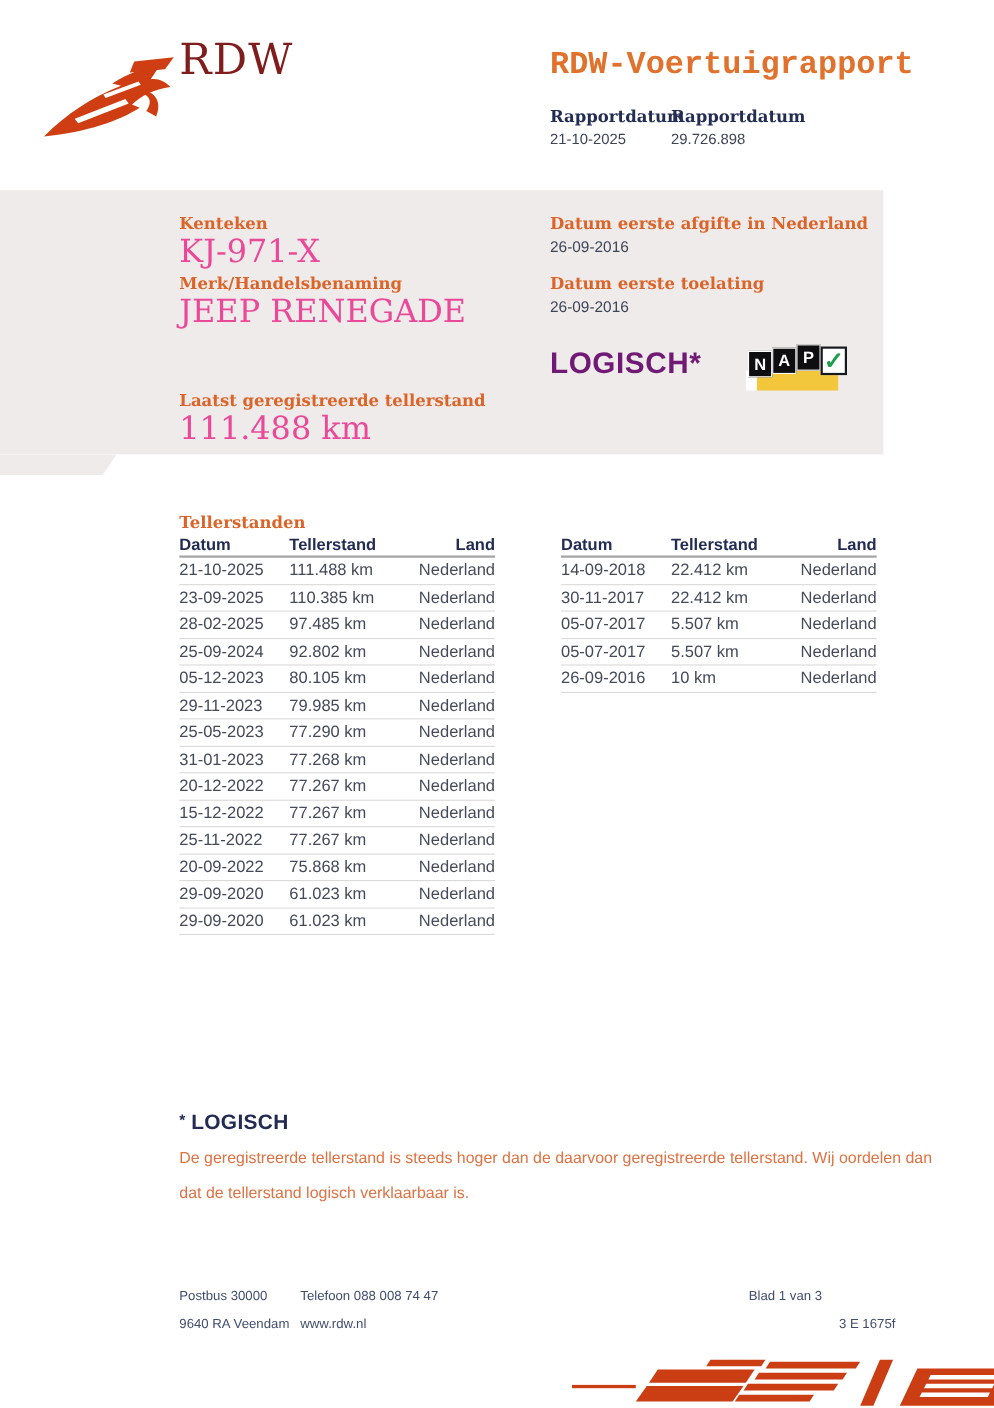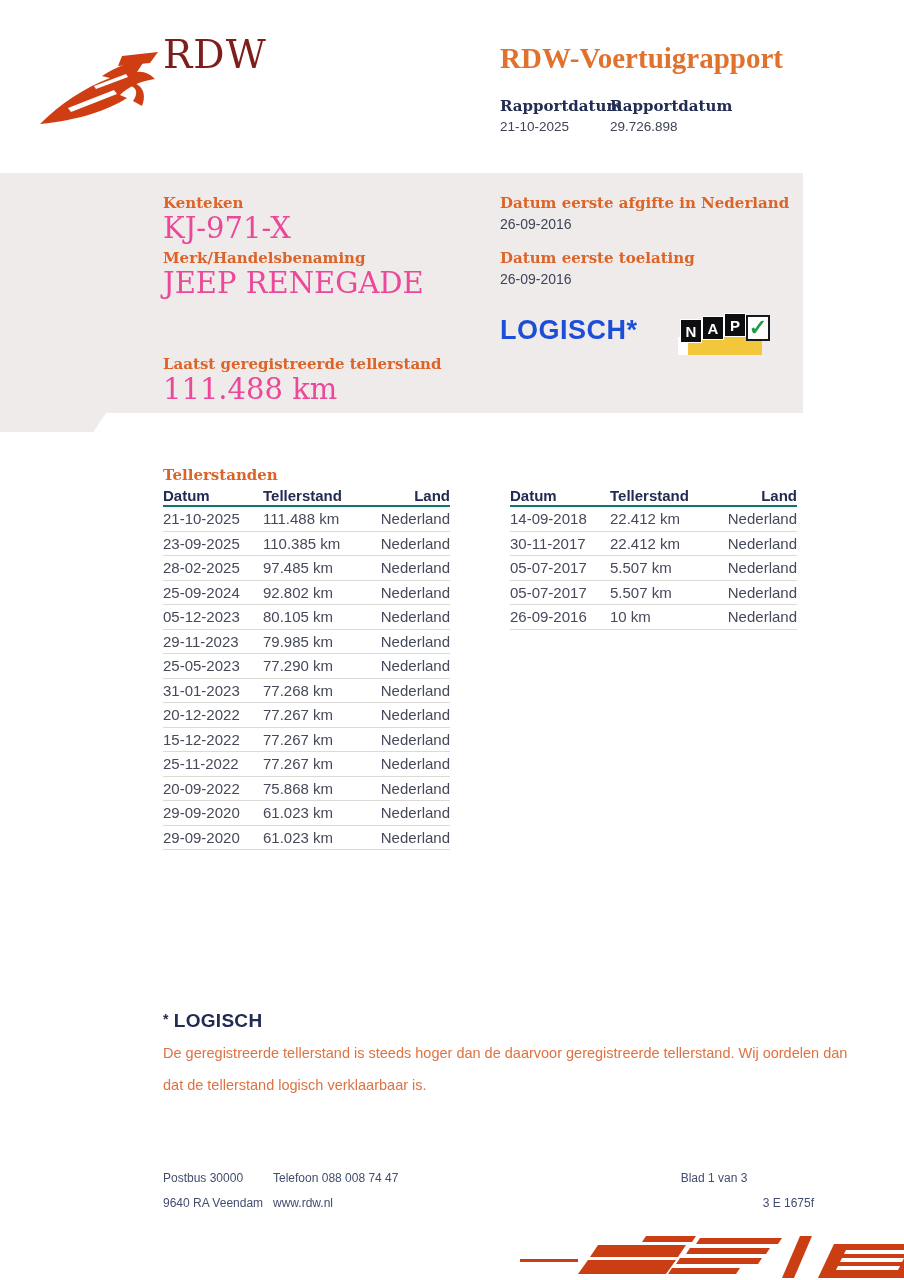--- a/index.html
+++ b/index.html
@@ -10,38 +10,38 @@
     font-family:"Liberation Sans", sans-serif;
     overflow:hidden;
     color:#454952;
   }
   .abs { position:absolute; }
 
   
   .logo-svg { left:34px; top:50px; width:128px; height:82px; }
   .wordmark { left:163px; top:32px; font-family:"DejaVu Serif", serif;
               font-size:39px; color:#7f1d1d; letter-spacing:1px; }
-  .doc-title { left:500px; top:42px; font-family:Liberation Serif, serif;
+  .doc-title { left:500px; top:42px; font-family:Liberation Mono, monospace;
                font-size:29px; font-weight:bold; color:#E0722E; }
   .meta-label { font-family:"DejaVu Serif", serif; font-weight:bold;
                 font-size:15px; color:#232C52; }
   .meta-value { font-size:13.5px; color:#3E4456; }
   .ml-1 { left:500px; top:97px; } .ml-2 { left:610px; top:97px; }
   .mv-1 { left:500px; top:119px; } .mv-2 { left:610px; top:119px; }
 
   
   .panel { left:0; top:173px; width:803px; height:240px; background:#EEEBEA; }
   .panel-tab { left:0; top:413px; width:106px; height:19px; background:#EEEBEA;
                clip-path:polygon(0 0,100% 0,88% 100%,0 100%); }
   .field-label { font-family:"DejaVu Serif", serif; font-weight:bold;
                  font-size:15px; color:#DD6428; }
   .big-value { font-family:"DejaVu Serif", serif; font-size:29px; color:#ec4899; }
   .small-value { font-size:14px; color:#3E4456; }
   .verdict { left:500px; top:313px; font-weight:bold; font-size:27px;
-             color:#1d4ed8; line-height:35px; letter-spacing:.5px; }
+             color:#701a75; line-height:35px; letter-spacing:.5px; }
 
   
   .nap { left:678px; top:310px; width:96px; height:46px; }
   .nap-yellow { position:absolute; left:10px; top:19px; width:74px; height:26px;
                 background:#F3C73B; }
   .nap-notch { position:absolute; left:0px; top:27px; width:10px; height:18px;
                background:#ffffff; }
   .nap-box { position:absolute; width:22px; height:24px; background:#0E0E10;
              color:#ffffff; font-weight:bold; font-size:15px;
              display:flex; align-items:center; justify-content:center;
@@ -53,21 +53,21 @@
                background:#ffffff; border:2px solid #15181D;
                display:flex; align-items:center; justify-content:center;
                color:#1D9E4B; font-size:22px; font-weight:bold; line-height:1; }
 
   
   .section-title { left:163px; top:466px; font-family:"DejaVu Serif", serif;
                    font-weight:bold; font-size:15px; color:#DD6428;text-align:right; }
   .mtable { top:487px; width:287px; font-size:15px; color:#45495A; }
   .mtable.tleft { left:163px; } .mtable.tright { left:510px; }
   .thead { display:flex; font-weight:bold; color:#222B52; height:20px;
-           border-bottom:2px solid #0f766e; }
+           border-bottom:2px solid #a3a3a3; }
   .trow { display:flex; height:24.5px; align-items:center;
           border-bottom:1px solid #DCDAD9; }
   .c1 { width:100px; text-align:left; }
   .c2 { width:89px; text-align:left; }
   .c3 { flex:1; text-align:right; }
 
   
   .footnote-title { left:163px; top:1010px; font-weight:bold; font-size:19px;
                     color:#222B52; letter-spacing:.3px; }
   .footnote-marker { font-size:14px; position:relative; top:-3px; margin-right:5px; }

